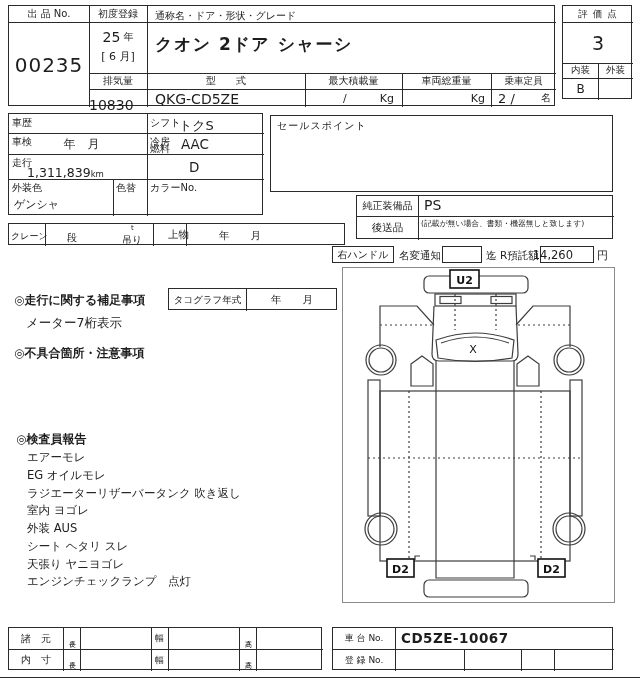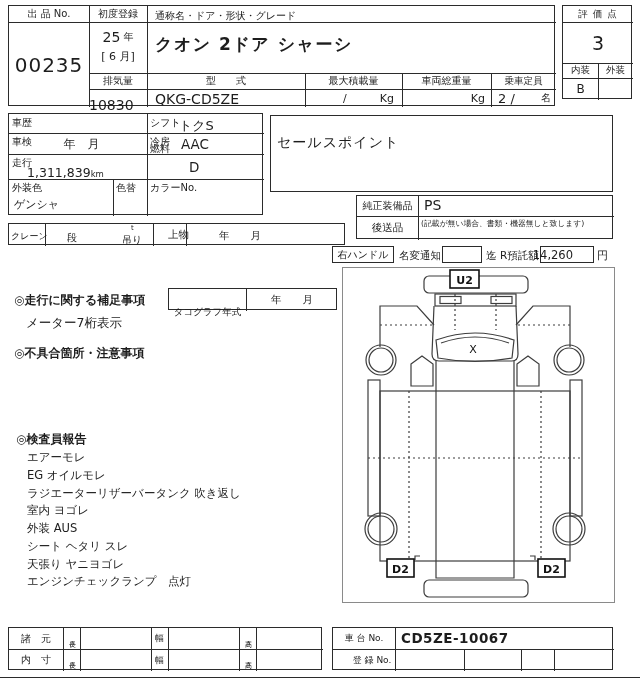--- a/index.html
+++ b/index.html
@@ -112,21 +112,21 @@
     <div class="vl" style="left:177px;top:0;height:22px;"></div>
     <div class="t" style="left:2px;top:6px;font-size:9px;">クレーン</div>
     <div class="t" style="left:58px;top:7px;font-size:10px;">段</div>
     <div class="t" style="left:122px;top:0px;font-size:7px;">t</div>
     <div class="t" style="left:113px;top:9px;font-size:10px;">吊り</div>
     <div class="t" style="left:159px;top:4px;font-size:10.5px;">上物</div>
     <div class="t" style="left:210px;top:5px;font-size:10.5px;">年　　月</div>
   </div>
 
   <div class="b" style="left:270px;top:115px;width:343px;height:77px;">
-    <div class="t" style="left:6px;top:18px;font-size:14px;letter-spacing:1px;">セールスポイント</div>
+    <div class="t" style="left:6px;top:3px;font-size:10px;letter-spacing:1px;">セールスポイント</div>
   </div>
 
   <div class="b" style="left:356px;top:195px;width:257px;height:44px;">
     <div class="hl" style="left:0;top:20px;width:257px;"></div>
     <div class="vl" style="left:61px;top:0;height:44px;"></div>
     <div class="cell c" style="left:0;top:0;width:61px;height:20px;font-size:10px;">純正装備品</div>
     <div class="t" style="left:67px;top:1px;font-size:14px;">PS</div>
     <div class="cell c" style="left:0;top:20px;width:61px;height:24px;font-size:10.5px;">後送品</div>
     <div class="t" style="left:64px;top:22px;font-size:7.8px;">(記載が無い場合、書類・機器無しと致します)</div>
   </div>
@@ -136,21 +136,21 @@
   <div class="b" style="left:442px;top:246px;width:40px;height:17px;"></div>
   <div class="t" style="left:486px;top:249px;font-size:10.5px;">迄</div>
   <div class="t" style="left:500px;top:249px;font-size:10.5px;">R預託額</div>
   <div class="b" style="left:540px;top:246px;width:54px;height:17px;display:flex;align-items:center;justify-content:flex-end;padding-right:20px;font-size:11.5px;">14,260</div>
   <div class="t" style="left:597px;top:248px;font-size:11px;">円</div>
 
   <div class="t" style="left:14px;top:292px;font-size:12px;font-weight:600;">◎走行に関する補足事項</div>
 
   <div class="b" style="left:168px;top:288px;width:169px;height:22px;">
     <div class="vl" style="left:77px;top:0;height:22px;"></div>
-    <div class="cell c" style="left:0;top:0;width:77px;height:22px;font-size:9.5px;margin-top:12px;">タコグラフ年式</div>
+    <div class="cell c" style="left:0;top:0;width:77px;height:22px;font-size:9.5px;">タコグラフ年式</div>
     <div class="cell c" style="left:77px;top:0;width:92px;height:22px;font-size:10.5px;">年　　月</div>
   </div>
 
   <div class="t" style="left:26px;top:315px;font-size:12.5px;">メーター7桁表示</div>
   <div class="t" style="left:14px;top:345px;font-size:12px;font-weight:600;">◎不具合箇所・注意事項</div>
 
   <div class="t" style="left:16px;top:431px;font-size:12px;font-weight:600;">◎検査員報告</div>
   <div class="t" style="left:27px;top:449px;font-size:11.5px;line-height:17.75px;">
     <div>エアーモレ</div>
     <div>EG オイルモレ</div>
@@ -232,17 +232,17 @@
   </div>
 
   <div class="b" style="left:332px;top:627px;width:281px;height:43px;">
     <div class="hl" style="left:0;top:21px;width:281px;"></div>
     <div class="vl" style="left:62px;top:0;height:43px;"></div>
     <div class="vl" style="left:131px;top:21px;height:22px;"></div>
     <div class="vl" style="left:188px;top:21px;height:22px;"></div>
     <div class="vl" style="left:221px;top:21px;height:22px;"></div>
     <div class="cell c" style="left:0;top:0;width:62px;height:21px;font-size:9px;">車 台 No.</div>
     <div class="t" style="left:68px;top:2px;font-size:13.5px;font-weight:600;letter-spacing:0.5px;">CD5ZE-10067</div>
-    <div class="cell c" style="left:8px;top:21px;width:62px;height:22px;font-size:9px;">登 録 No.</div>
+    <div class="cell c" style="left:0;top:21px;width:62px;height:22px;font-size:9px;">登 録 No.</div>
   </div>
 
   <div class="hl" style="left:0;top:677px;width:640px;"></div>
 </div>
 
 </body></html>

